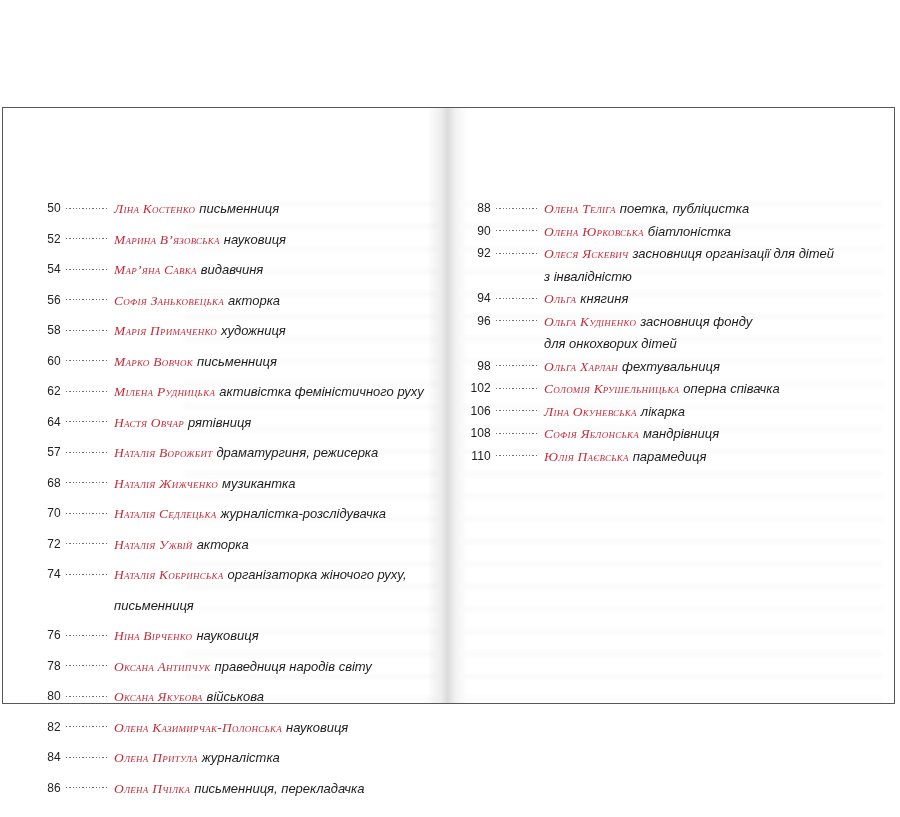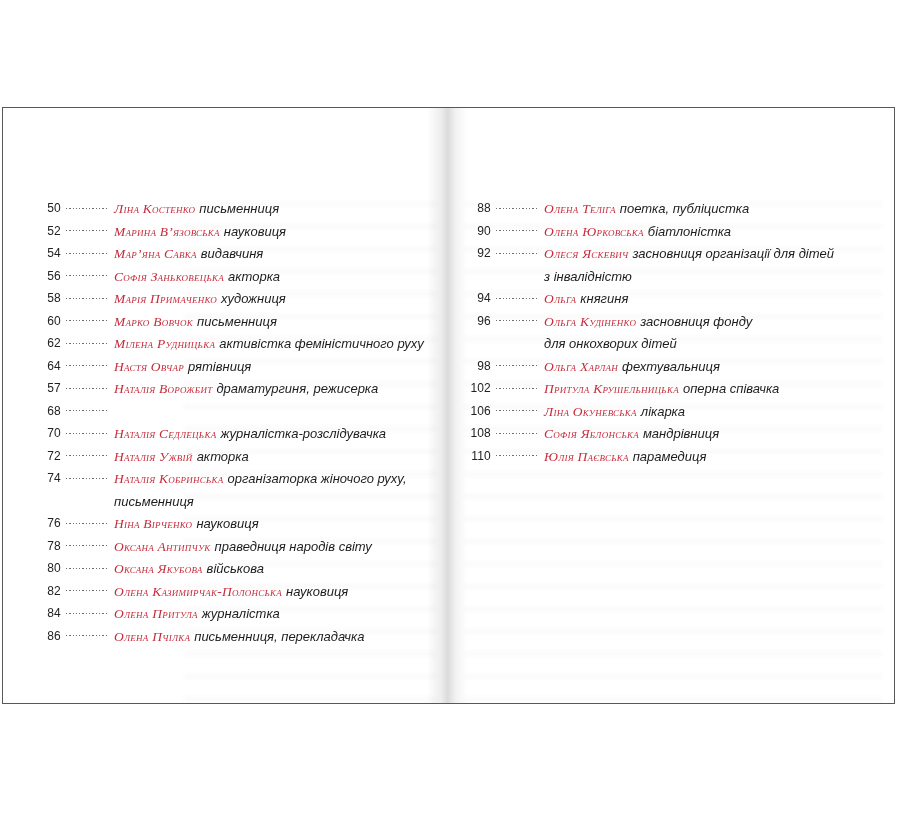--- a/index.html
+++ b/index.html
@@ -34,21 +34,21 @@
   .gutter{
     position:absolute;left:424px;top:0;width:40px;height:100%;
     background:linear-gradient(90deg,
       rgba(0,0,0,0) 0%, rgba(0,0,0,0.07) 35%,
       rgba(0,0,0,0.14) 52%, rgba(0,0,0,0.05) 72%, rgba(0,0,0,0) 100%);
   }
   .toc-col{
     position:absolute;top:89px; 
     display:flex;flex-direction:column;
   }
-  .toc-col.left{left:20px;}
+  .toc-col.left{left:20px;gap:8px;}
   .toc-col.right{left:450px;}
   .row{
     display:flex;align-items:center;height:22.5px;white-space:nowrap;
   }
   .num{
     width:38px;flex:0 0 38px;text-align:right;
     font-size:12px;color:#222224;letter-spacing:.2px;
   }
   .leader{
     flex:0 0 42px;width:42px;height:1.3px;margin:0 6px 0 5px;
@@ -118,20 +118,21 @@
         <span class="entry-text"><span class="name">Настя Овчар</span><span class="desc">рятівниця</span></span>
       </div>
       <div class="row">
         <span class="num">57</span>
         <span class="leader"></span>
         <span class="entry-text"><span class="name">Наталія Ворожбит</span><span class="desc">драматургиня, режисерка</span></span>
       </div>
       <div class="row">
         <span class="num">68</span>
         <span class="leader"></span>
+        <span class="entry-text"><span class="name">Наталія Жижченко</span><span class="desc">музикантка</span></span>
       </div>
       <div class="row">
         <span class="num">70</span>
         <span class="leader"></span>
         <span class="entry-text"><span class="name">Наталія Седлецька</span><span class="desc">журналістка-розслідувачка</span></span>
       </div>
       <div class="row">
         <span class="num">72</span>
         <span class="leader"></span>
         <span class="entry-text"><span class="name">Наталія Ужвій</span><span class="desc">акторка</span></span>
@@ -214,21 +215,21 @@
         <span class="entry-text"><span class="desc">для онкохворих дітей</span></span>
       </div>
       <div class="row">
         <span class="num">98</span>
         <span class="leader"></span>
         <span class="entry-text"><span class="name">Ольга Харлан</span><span class="desc">фехтувальниця</span></span>
       </div>
       <div class="row">
         <span class="num">102</span>
         <span class="leader"></span>
-        <span class="entry-text"><span class="name">Притула Крушельницька</span><span class="desc">оперна співачка</span></span>
+        <span class="entry-text"><span class="name">Соломія Крушельницька</span><span class="desc">оперна співачка</span></span>
       </div>
       <div class="row">
         <span class="num">106</span>
         <span class="leader"></span>
         <span class="entry-text"><span class="name">Ліна Окуневська</span><span class="desc">лікарка</span></span>
       </div>
       <div class="row">
         <span class="num">108</span>
         <span class="leader"></span>
         <span class="entry-text"><span class="name">Софія Яблонська</span><span class="desc">мандрівниця</span></span>

